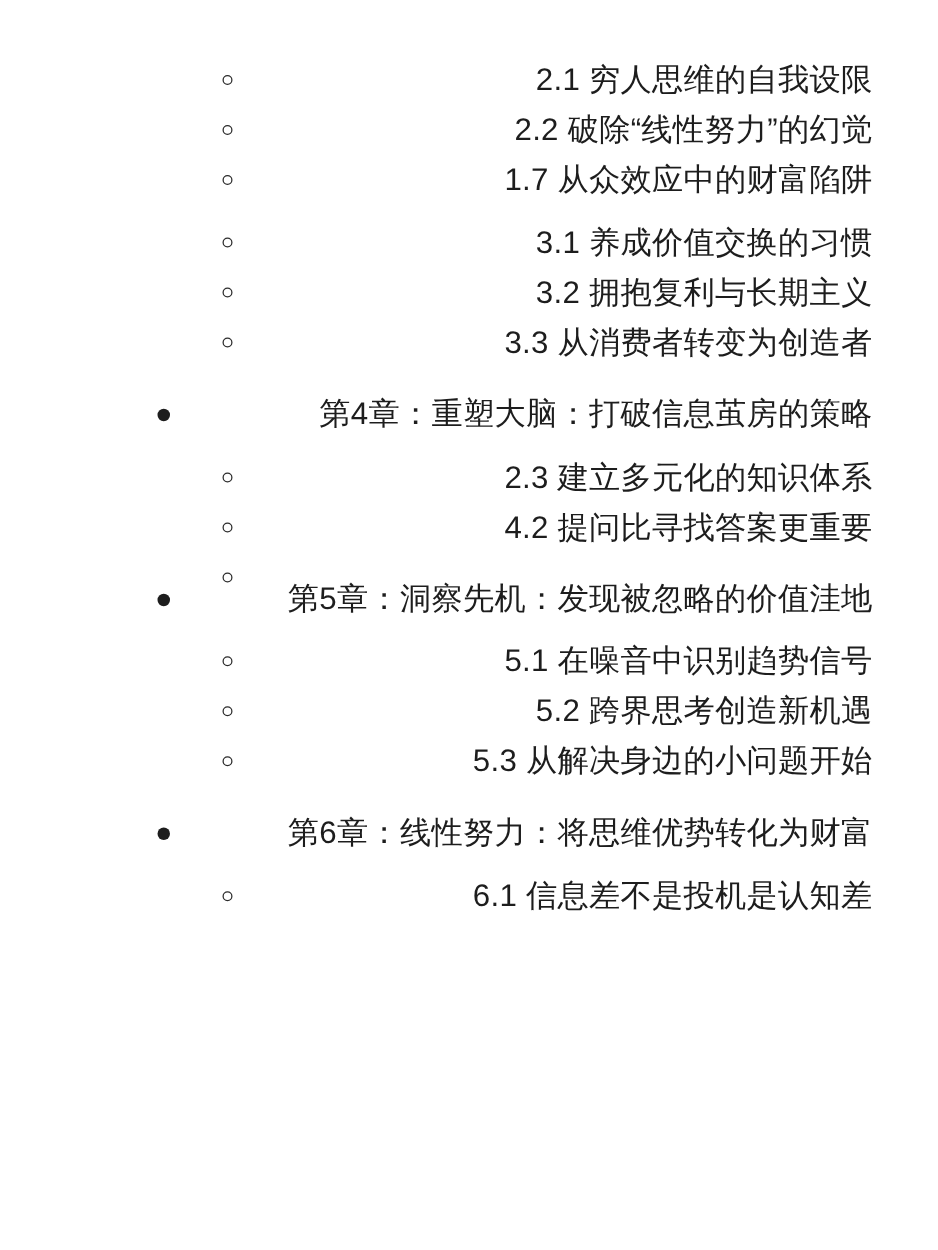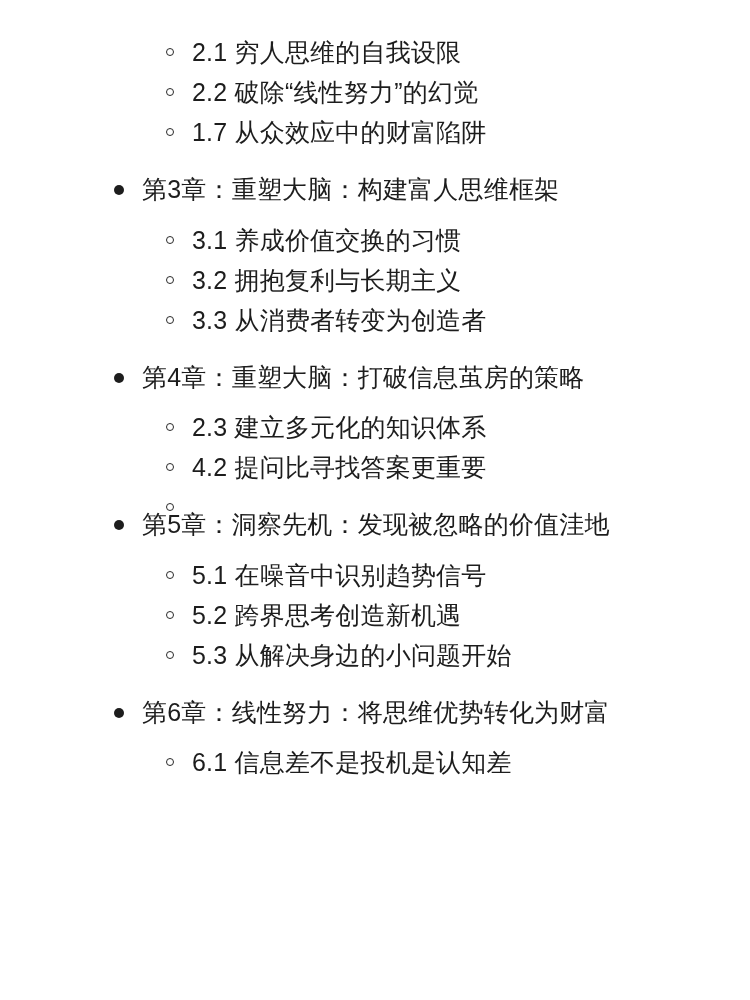--- a/index.html
+++ b/index.html
@@ -15,22 +15,23 @@
     overflow: hidden;
   }
   .page {
     width: 750px;
     height: 1000px;
     box-sizing: border-box;
     padding: 34px 40px 0 40px;
   }
   .outline {
     list-style: none;
-    margin: 0;
+    margin: 12px;
     padding: 0;
+    text-align: right;
   }
   
   .chapter {
     position: relative;
     padding-left: 102px;
     margin: 0 0 6px 0;
     font-size: 25px;
     line-height: 1.42;
     letter-spacing: 0.2px;
     color: #1d1d1d;
@@ -97,26 +98,20 @@
       <div class="section">
         <span class="bullet-hollow"></span>
         <span class="txt">2.2 破除“线性努力”的幻觉</span>
       </div>
       <div class="section">
         <span class="bullet-hollow"></span>
         <span class="txt">1.7 从众效应中的财富陷阱</span>
       </div>
     </li>
 
-    <li class="group chapter-block">
-      <div class="chapter">
-        <span class="bullet"></span>
-        <span class="txt">第3章：重塑大脑：构建富人思维框架</span>
-      </div>
-    </li>
 
     <li class="group sections-block">
       <div class="section">
         <span class="bullet-hollow"></span>
         <span class="txt">3.1 养成价值交换的习惯</span>
       </div>
       <div class="section">
         <span class="bullet-hollow"></span>
         <span class="txt">3.2 拥抱复利与长期主义</span>
       </div>

